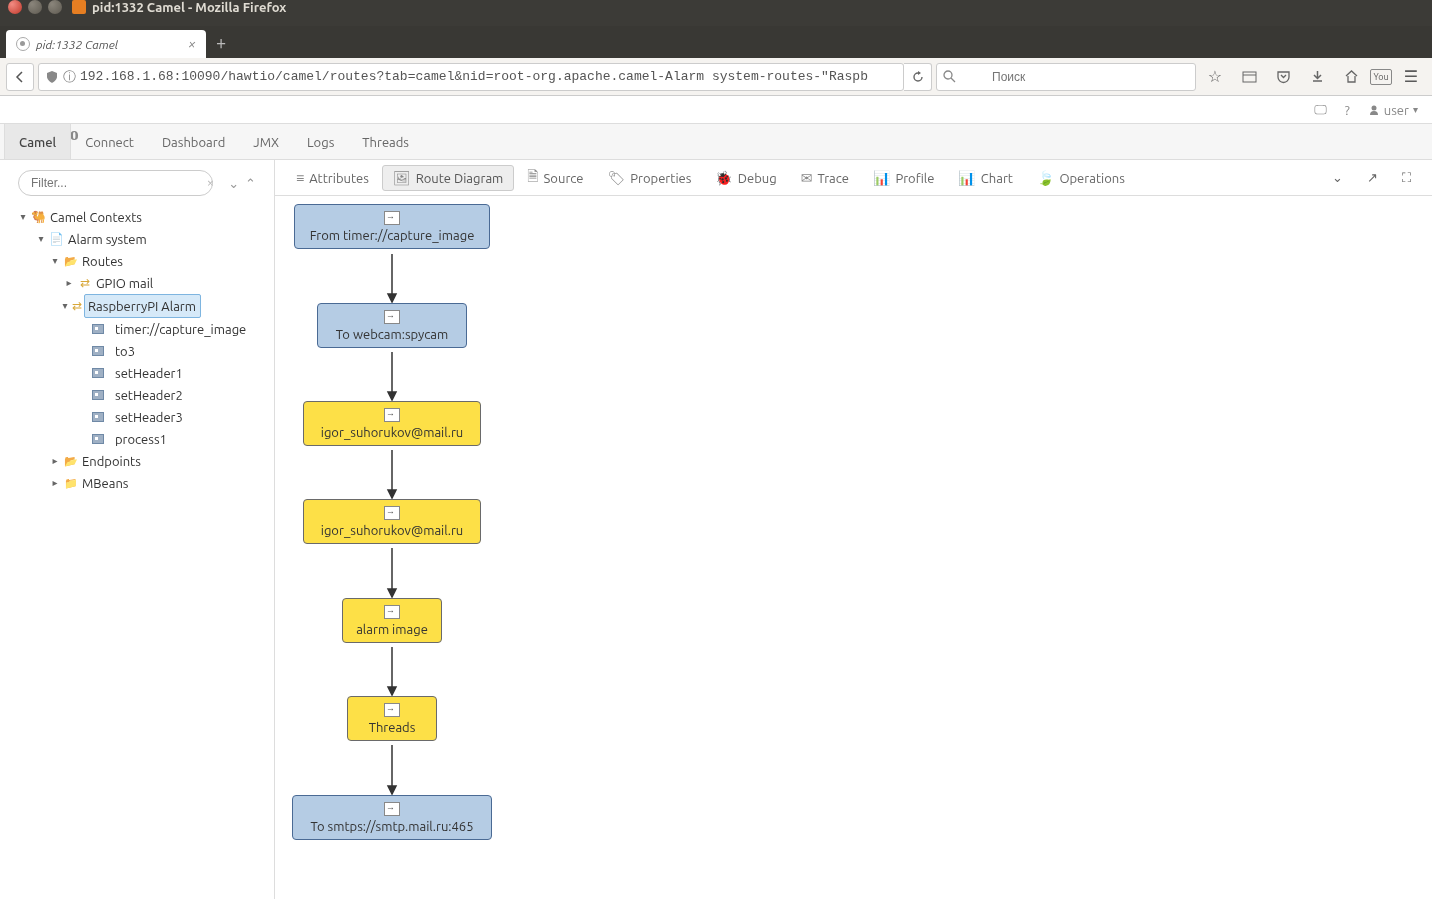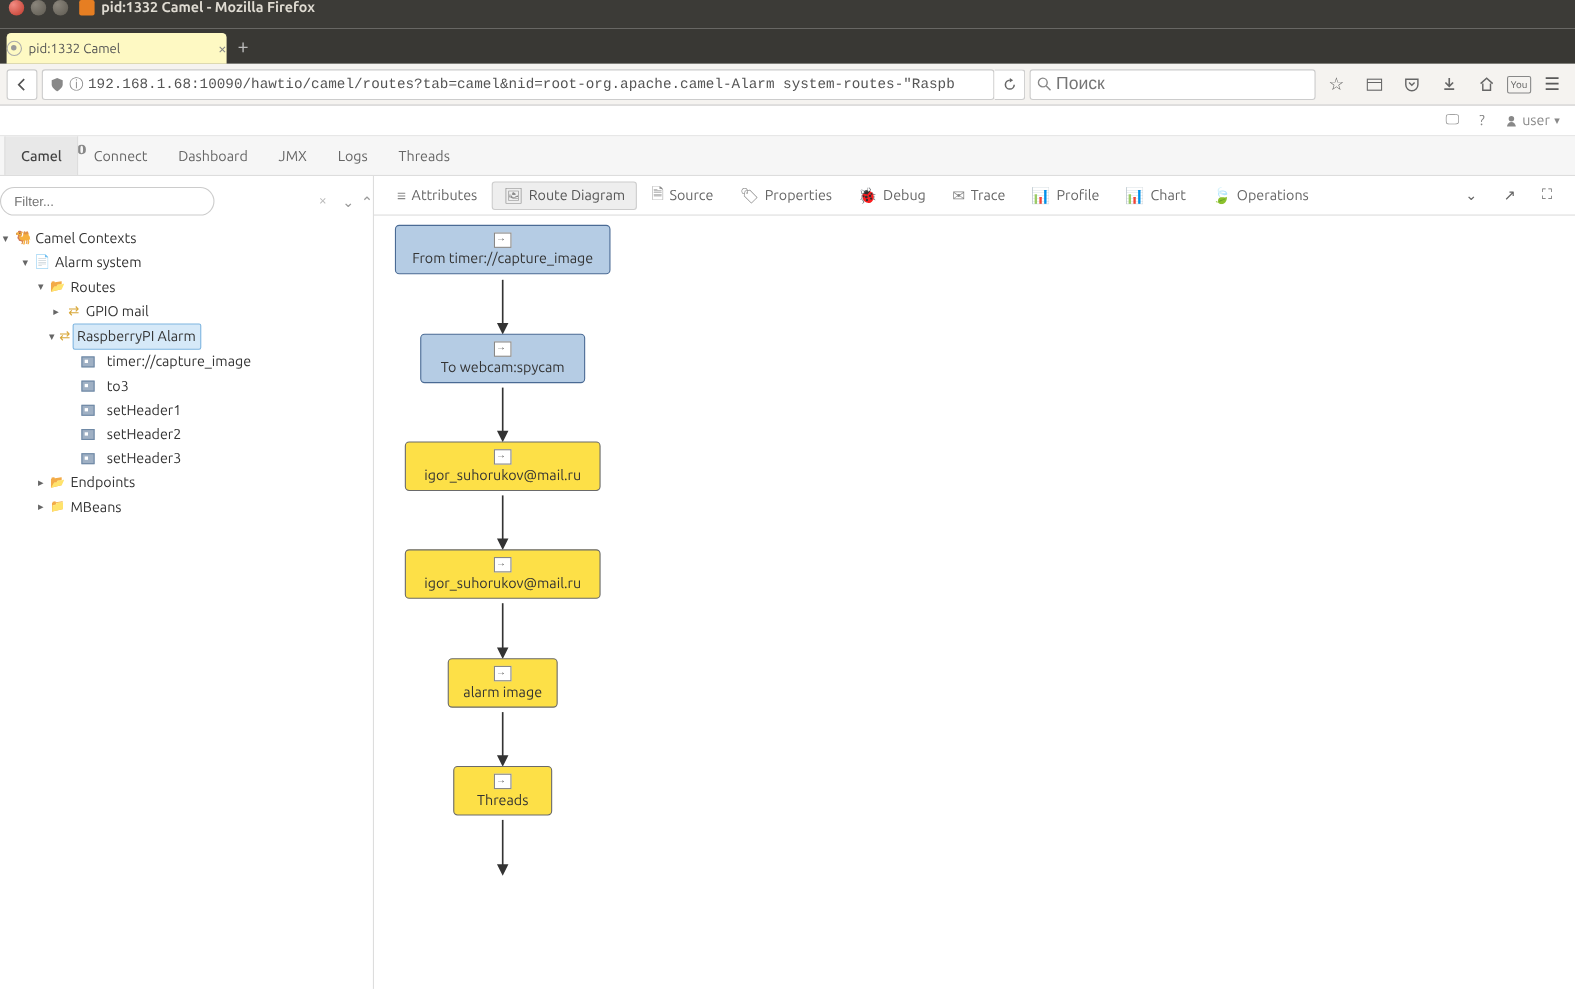--- a/index.html
+++ b/index.html
@@ -8,50 +8,50 @@
 
 .os-titlebar { background: #3c3b37; height: 26px; display: flex; align-items: flex-start; padding: 0 8px; color: #dfdbd2; font-size: 13px; font-weight: bold; }
 .window-controls { display: flex; gap: 6px; margin-right: 10px; }
 .wc { width: 14px; height: 14px; border-radius: 50%; }
 .wc.close { background: radial-gradient(circle at 30% 30%, #f28b82, #c0392b); }
 .wc.min, .wc.max { background: radial-gradient(circle at 30% 30%, #8a857b, #5f5b52); }
 .app-icon { width: 14px; height: 14px; background: #e67e22; border-radius: 2px; margin-right: 6px; }
 
 
 .tab-row { background: #393834; height: 32px; display: flex; align-items: flex-end; padding: 0 6px; }
-.browser-tab { background: #fef9c3; border-radius: 4px 4px 0 0; height: 28px; min-width: 200px; display: flex; align-items: center; padding: 0 0; font-size: 12px; color: #555; gap: 6px; }
+.browser-tab { background: #ffffff; border-radius: 4px 4px 0 0; height: 28px; min-width: 200px; display: flex; align-items: center; padding: 0 10px; font-size: 12px; color: #555; gap: 6px; font-style: italic; }
 .tab-favicon { width: 14px; height: 14px; border: 1px solid #aaa; border-radius: 50%; position: relative; }
 .tab-favicon::after { content: ""; position: absolute; width: 5px; height: 5px; background: #999; border-radius: 50%; top: 3px; left: 3px; }
 .tab-close { margin-left: auto; color: #888; font-size: 14px; cursor: pointer; }
 .new-tab { color: #bbb; font-size: 18px; padding: 0 10px; cursor: pointer; align-self: center; }
 
 
 .browser-toolbar { background: #f5f3f0; height: 38px; display: flex; align-items: center; padding: 0 6px; border-bottom: 1px solid #ccc; gap: 4px; }
 .nav-btn { width: 28px; height: 28px; border: 1px solid #ccc; border-radius: 3px; background: #fff; display: flex; align-items: center; justify-content: center; color: #555; cursor: pointer; }
 .url-bar { flex: 1; height: 28px; border: 1px solid #ccc; border-radius: 3px; background: #fff; display: flex; align-items: center; padding: 0 6px; font-size: 13px; color: #666; gap: 4px; min-width: 0; }
 .url-bar input { border: none; outline: none; flex: 1; font-size: 13px; color: #555; background: transparent; font-family: Liberation Mono, monospace; }
 .reload-box { width: 28px; height: 28px; border: 1px solid #ccc; border-left: none; border-radius: 0 3px 3px 0; margin-left: -4px; background: #fff; display: flex; align-items: center; justify-content: center; color: #666; cursor: pointer; }
 .search-bar { width: 260px; height: 28px; border: 1px solid #ccc; border-radius: 3px; background: #fff; display: flex; align-items: center; padding: 0 6px; gap: 4px; }
-.search-bar input { border: none; outline: none; flex: 1; font-size: 16px; background: transparent; }
+.search-bar input { border: none; outline: none; flex: 1; font-size: 12px; background: transparent; margin-left: 32px; }
 .tb-icon { width: 30px; height: 30px; display: flex; align-items: center; justify-content: center; color: #5a5a5a; cursor: pointer; font-size: 16px; }
 
 
 .hawtio-header { height: 28px; display: flex; align-items: center; padding: 0 14px; border-bottom: 1px solid #ddd; }
 .hawtio-logo { font-family: Georgia, serif; font-weight: bold; color: #999; font-size: 18px; letter-spacing: -0.5px; margin-top: 48px; }
 .hawtio-logo .h { color: #bbb; }
 .hawtio-right { margin-left: auto; display: flex; gap: 18px; align-items: center; color: #888; font-size: 13px; }
 
 
 .hawtio-nav { height: 36px; background: #f6f6f6; border-bottom: 1px solid #ddd; display: flex; align-items: stretch; padding: 0 4px; }
 .hawtio-nav .nav-item { padding: 0 14px; display: flex; align-items: center; color: #666; cursor: pointer; }
 .hawtio-nav .nav-item.active { background: #e8e8e8; color: #444; font-weight: 500; border-left: 1px solid #ddd; border-right: 1px solid #ddd; }
 
 
 .main { display: flex; height: calc(899px - 26px - 32px - 38px - 28px - 36px); }
-.sidebar { width: 340px; border-right: 1px solid #ddd; padding: 10px 0; overflow: auto; }
+.sidebar { width: 275px; border-right: 1px solid #ddd; padding: 10px 18px; overflow: auto; }
 .filter-row { display: flex; align-items: center; gap: 6px; margin-bottom: 10px; }
 .filter-input { flex: 1; height: 26px; border: 1px solid #ccc; border-radius: 14px; padding: 0 26px 0 12px; font-size: 12px; color: #888; position: relative; }
 .filter-wrap { position: relative; flex: 1; }
 .filter-clear { position: absolute; right: 8px; top: 5px; color: #bbb; cursor: pointer; }
 .tree { font-size: 13px; line-height: 22px; }
 .tree-row { display: flex; align-items: center; gap: 4px; cursor: pointer; white-space: nowrap; }
 .tree-row.selected { background: #d6e9f8; border: 1px solid #7eb5e0; border-radius: 2px; padding-right: 4px; margin-right: 2px; display: inline-flex; }
 .caret { width: 10px; display: inline-flex; justify-content: center; color: #666; font-size: 10px; }
 .tree-icon { width: 14px; height: 14px; display: inline-flex; align-items: center; justify-content: center; font-size: 12px; }
 .icon-camel { color: #d4a956; }
@@ -223,20 +223,21 @@
         <span class="tree-icon icon-route">⇄</span>
         <span class="tree-row selected" style="padding-left:3px;">
           <span>RaspberryPI Alarm</span>
         </span>
       </div>
       <div class="tree-row"><span class="indent i5"></span><span class="icon-leaf"></span>&nbsp;<span>timer://capture_image</span></div>
       <div class="tree-row"><span class="indent i5"></span><span class="icon-leaf"></span>&nbsp;<span>to3</span></div>
       <div class="tree-row"><span class="indent i5"></span><span class="icon-leaf"></span>&nbsp;<span>setHeader1</span></div>
       <div class="tree-row"><span class="indent i5"></span><span class="icon-leaf"></span>&nbsp;<span>setHeader2</span></div>
       <div class="tree-row"><span class="indent i5"></span><span class="icon-leaf"></span>&nbsp;<span>setHeader3</span></div>
+      <div class="tree-row"><span class="indent i5"></span><span class="icon-leaf"></span>&nbsp;<span>process1</span></div>
       <div class="tree-row">
         <span class="indent i2"></span>
           <span class="caret">▸</span>
         <span class="tree-icon icon-folder-open"></span>
         <span>Endpoints</span>
       </div>
       <div class="tree-row">
         <span class="indent i2"></span>
           <span class="caret">▸</span>
         <span class="tree-icon icon-folder"></span>
@@ -311,15 +312,16 @@
           <line x1="117" y1="549" x2="117" y2="592"></line>
             <polygon points="117,598 113,590 121,590"></polygon>
         </g>
       </svg>
       <div class="node blue" style="left:42px;top:107px;width:150px;"><span class="node-icon"></span><span>To webcam:spycam</span></div>
       <div class="node blue" style="left:19px;top:8px;width:196px;"><span class="node-icon"></span><span>From timer://capture_image</span></div>
       <div class="node gray" style="left:28px;top:205px;width:178px;"><span class="node-icon"></span><span>igor_suhorukov@mail.ru</span></div>
       <div class="node gray" style="left:28px;top:303px;width:178px;"><span class="node-icon"></span><span>igor_suhorukov@mail.ru</span></div>
       <div class="node gray" style="left:67px;top:402px;width:100px;"><span class="node-icon"></span><span>alarm image</span></div>
       <div class="node gray" style="left:72px;top:500px;width:90px;"><span class="node-icon"></span><span>Threads</span></div>
+      <div class="node blue" style="left:17px;top:599px;width:200px;"><span class="node-icon"></span><span>To smtps://smtp.mail.ru:465</span></div>
     </div>
   </div>
 </div>
 
 </body></html>

